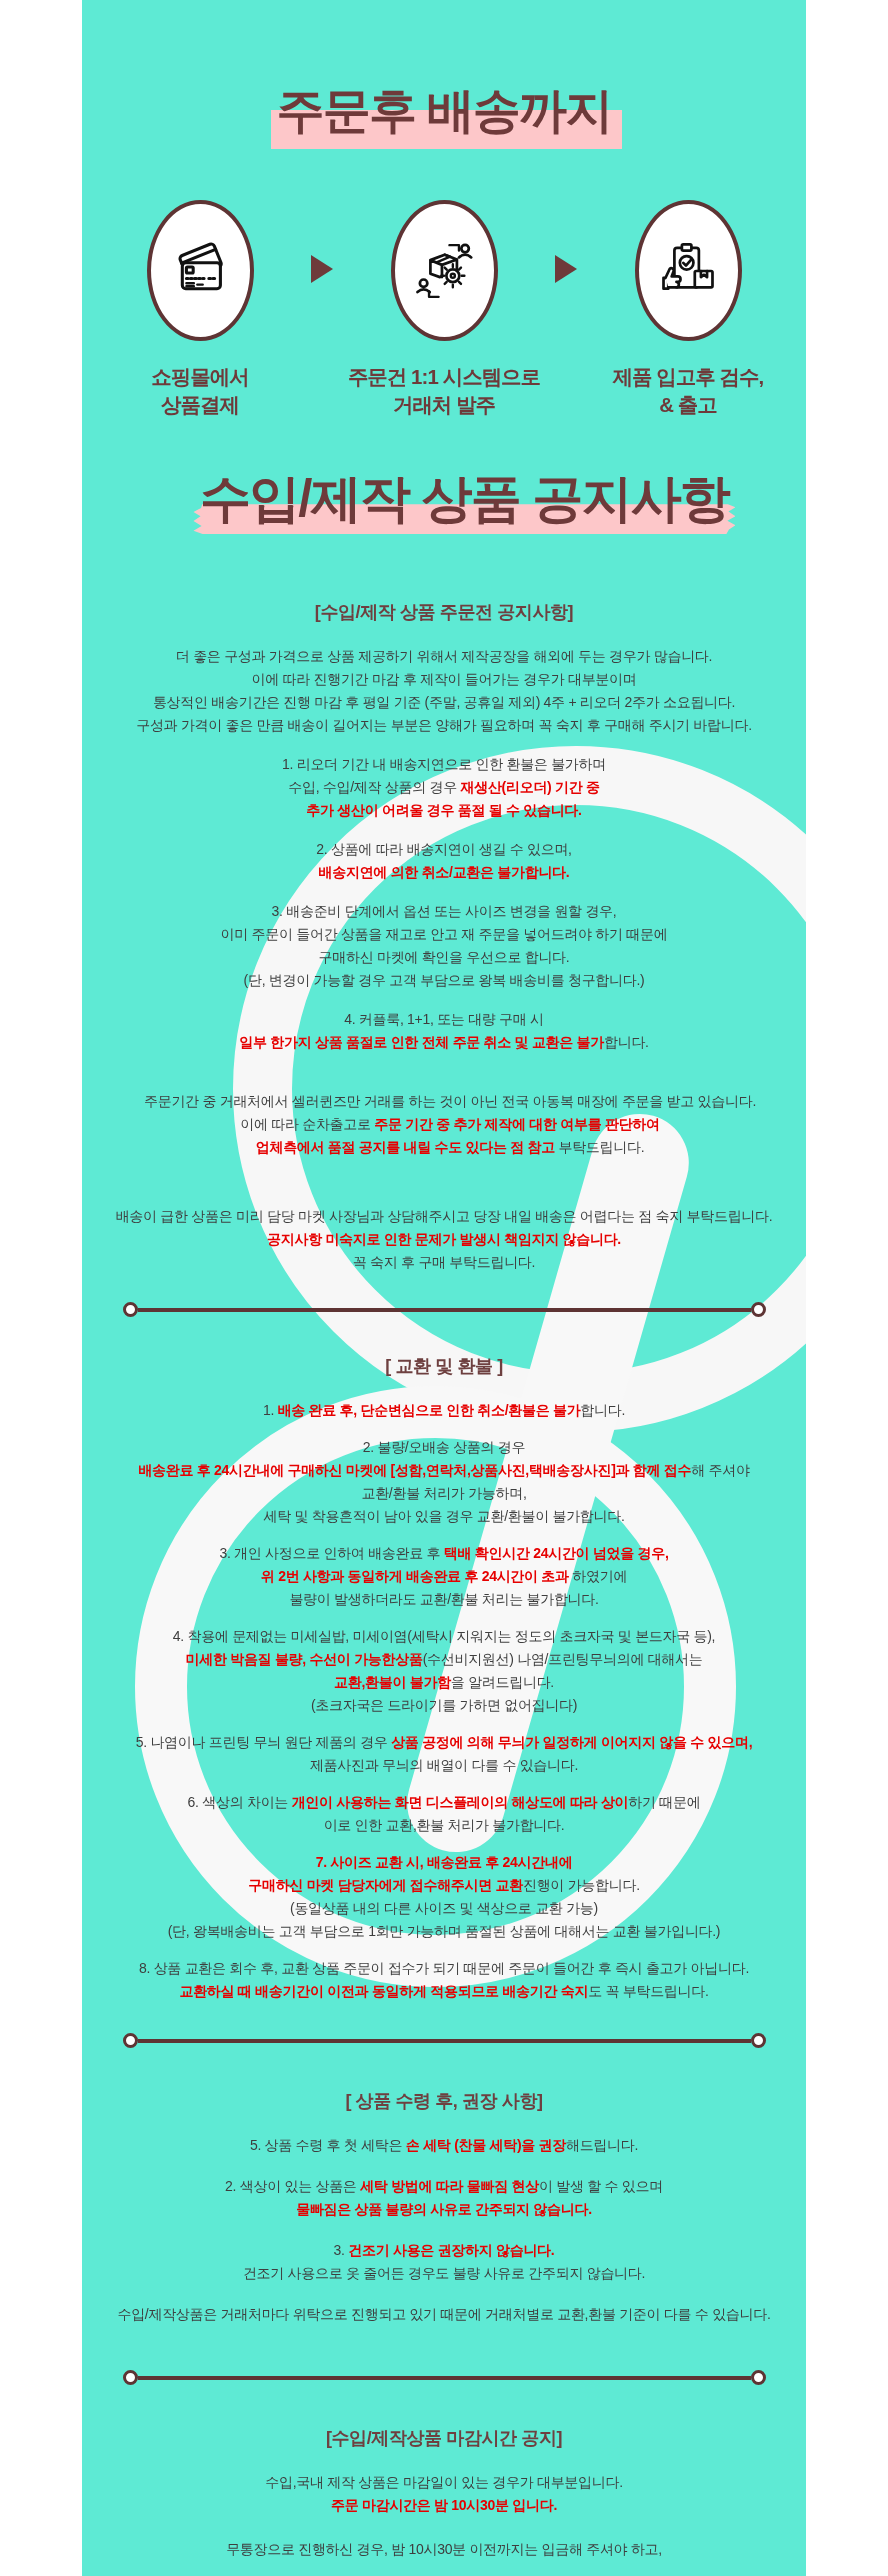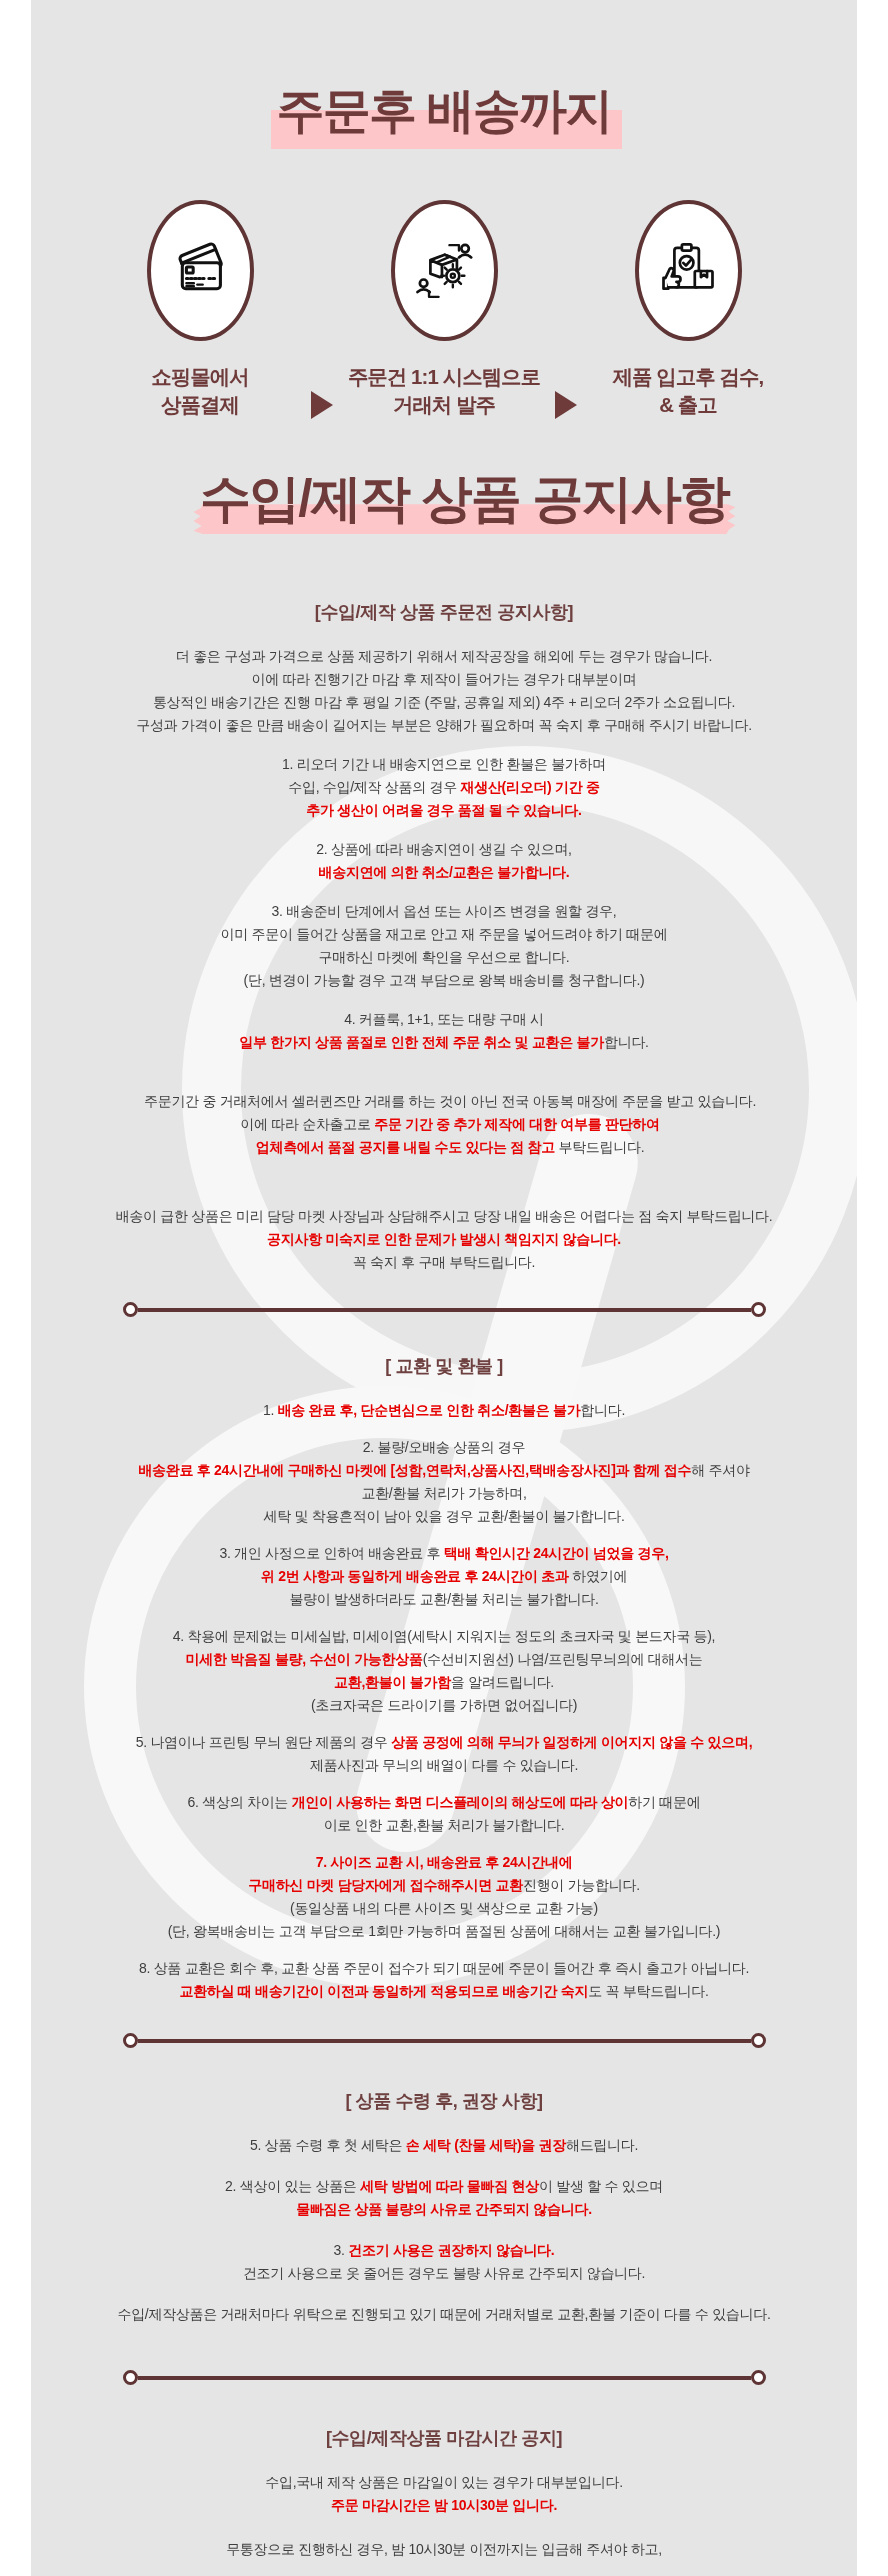--- a/index.html
+++ b/index.html
@@ -1,33 +1,33 @@
 <!DOCTYPE html>
 <html style="font-size:14px"><head>
 <meta charset="utf-8">
 <style>
   html,body{margin:0;padding:0;background:#ffffff;}
   body{font-family:"Liberation Sans","DejaVu Sans",sans-serif;}
-  .page{position:relative;width:826px;height:2576px;margin:0 auto;background:#e5e5e5;overflow:hidden;}
+  .page{position:relative;width:724px;height:2576px;margin:0 auto;background:#5eead4;overflow:hidden;}
 
   
   .wm{position:absolute;border-radius:50%;z-index:0;}
   .wm1{top:746px;left:151px;width:568px;height:568px;border:59px solid #f7f7f7;}
   .wm2{top:1386px;left:53px;width:497px;height:497px;border:52px solid #f8f8f8;}
   .wm3{top:1101px;left:417px;width:98px;height:764px;background:#f8f8f8;transform:rotate(16deg);border-radius:53px;}
 
   .content{position:relative;z-index:1;text-align:center;}
 
   
   .title1-wrap{padding-top:83px;}
   .big-title{display:inline-block;position:relative;font-size:48px;line-height:1.15;font-weight:900;color:#6e3a3a;letter-spacing:-1.8px;}
   .big-title .bar{position:absolute;left:-5.3px;right:-10.7px;bottom:-10.7px;height:39px;background:#fdc7c9;z-index:-1;}
 
   
-  .steps{margin-top:62px;display:flex;justify-content:center;align-items:flex-end;}
+  .steps{margin-top:62px;display:flex;justify-content:center;align-items:flex-start;}
   .step{width:222px;}
   .step-circle{width:99px;height:133px;border:4.4px solid #5e3434;border-radius:50%;margin:0 auto;display:flex;align-items:center;justify-content:center;background:#fff;}
   .step-circle svg{width:68px;height:68px;}
   .step-label{margin-top:23px;color:#6e3a3a;font-weight:800;font-size:20.4px;line-height:27.5px;letter-spacing:-0.9px;}
   .step-arrow{width:0;height:0;border-top:14px solid transparent;border-bottom:14px solid transparent;border-left:22px solid #6e3a3a;margin-top:55px;}
 
   
   .title2-wrap{margin-top:52px;position:relative;padding-left:41px;}
   .notice-title{display:inline-block;position:relative;font-size:51px;line-height:1.1;font-weight:900;color:#6e3a3a;letter-spacing:-1.8px;}
   .ribbon{position:absolute;left:50%;transform:translateX(-50%);bottom:-7px;width:542px;height:30px;background:#fdc7c9;z-index:-1;

